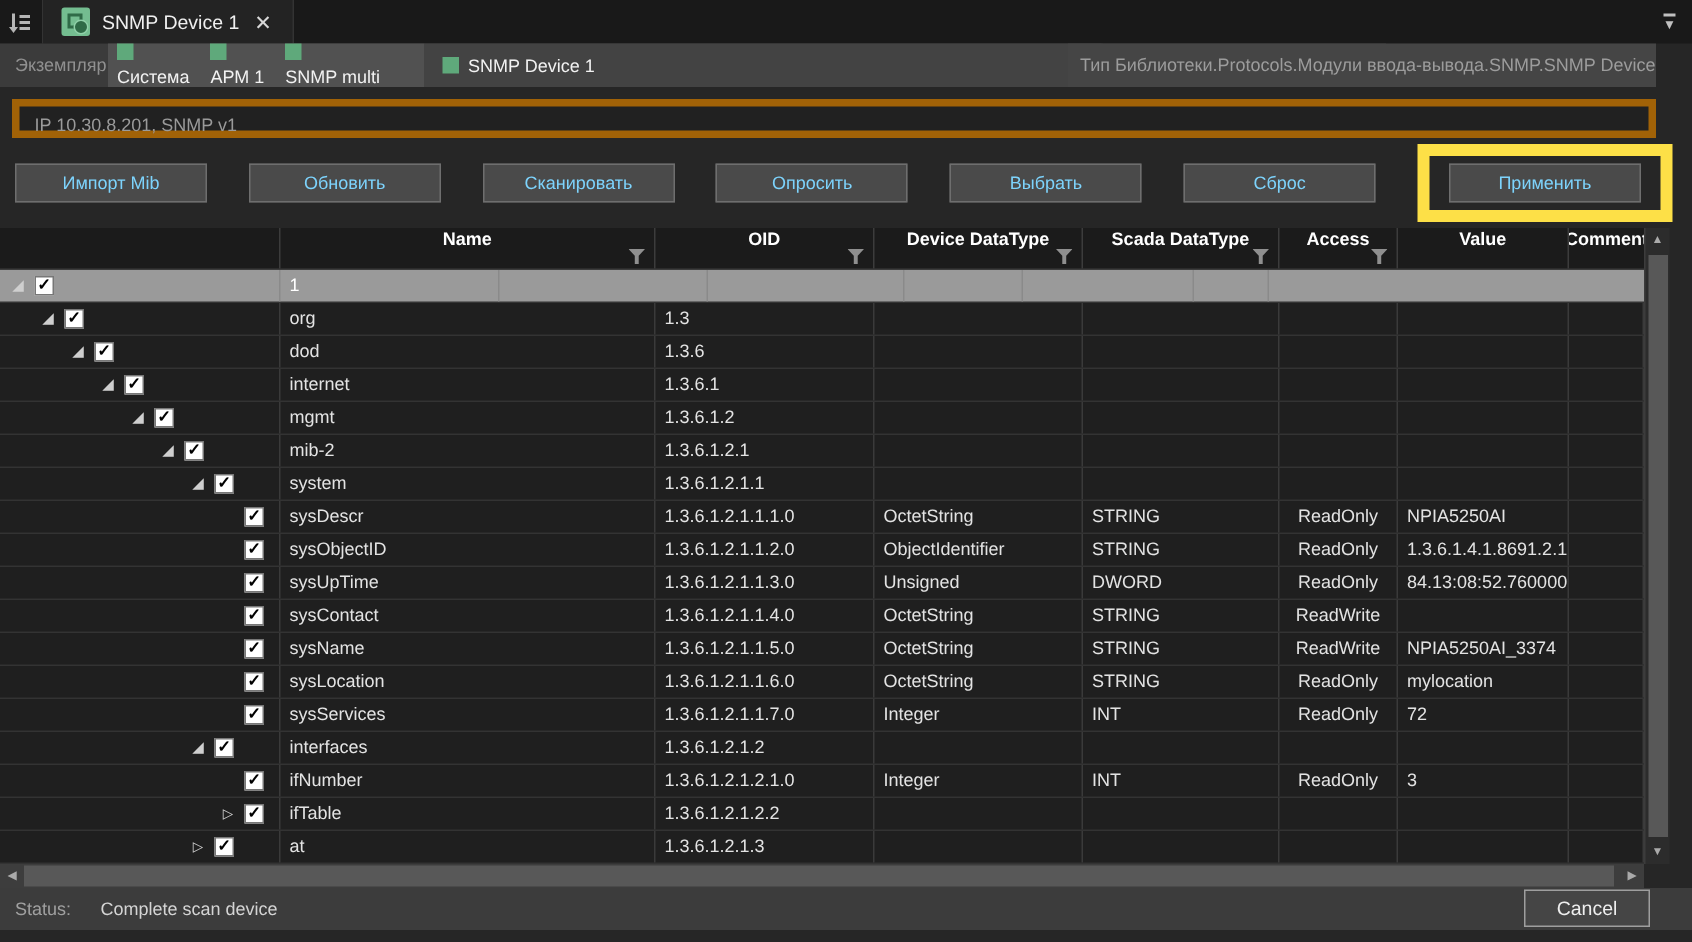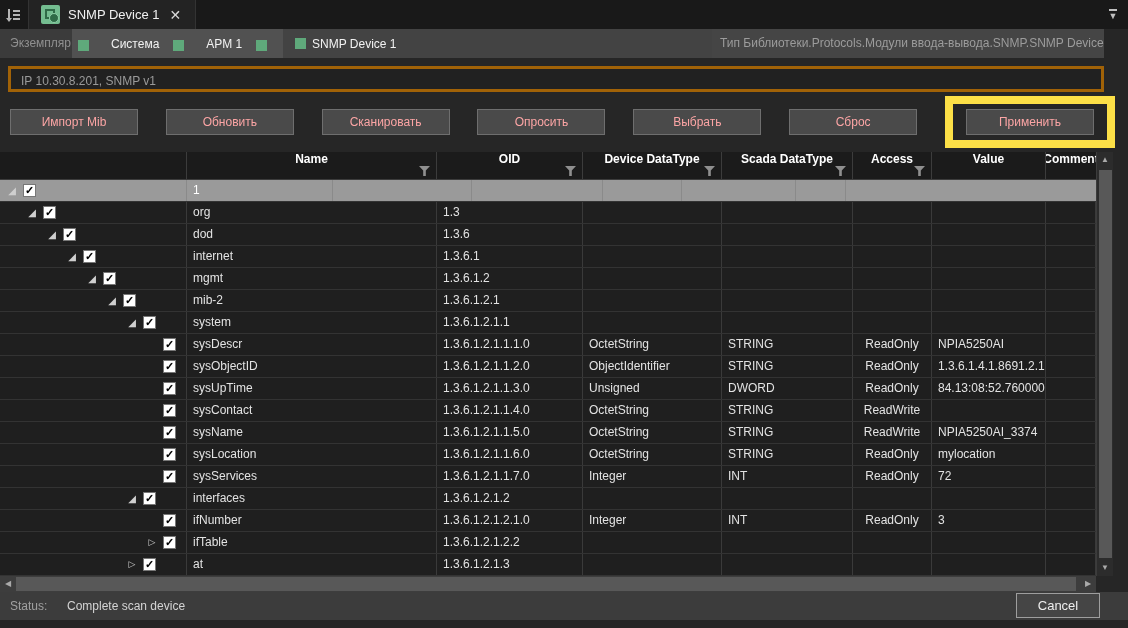--- a/index.html
+++ b/index.html
@@ -25,37 +25,37 @@
   .close-x { color:#d8d8d8; font-size:14px; line-height:14px; padding:0 2px; cursor:pointer; }
   .pin-cell { margin-left:auto; width:30px; display:flex; align-items:center; justify-content:center; cursor:pointer; }
   .pin-icon { display:inline-block; border-top:2px solid #c0c0c0; padding-top:1px;
     font-size:9px; color:#c0c0c0; line-height:9px; }
 
   
   .crumbrow { position:absolute; top:29px; left:0; width:924px; height:29px; background:#3b3b3b; }
   .inst-label { position:absolute; left:10px; top:0; height:29px; line-height:29px; color:#909090; }
   .crumb-strip { position:absolute; left:72px; top:0; width:211px; height:29px; background:#515151;
     display:flex; align-items:center; padding:0 6px; gap:14px; }
-  .crumb { display:flex; align-items:flex-end; gap:22px; color:#f2f2f2; white-space:nowrap; cursor:pointer; }
+  .crumb { display:flex; align-items:flex-start; gap:4px; color:#f2f2f2; white-space:nowrap; cursor:pointer;flex-direction:column; }
   .gsq { width:11px; height:11px; background:#5fa97b; display:inline-block; }
   .crumb-active { position:absolute; left:283px; top:0; width:452px; height:29px; background:#434343;
     display:flex; align-items:center; padding:0 12px; gap:6px; color:#f2f2f2; cursor:pointer;
     border-right:1px solid #313131; }
   .type-area { position:absolute; left:712px; top:0; width:392px; height:29px; background:#454545;
     line-height:29px; padding-left:8px; color:#9c9c9c; white-space:nowrap; overflow:hidden; }
 
   
   .ip-field { position:absolute; left:8px; top:66px; width:1096px; height:26px;
-    background:#212121; border:3px solid #a16207; line-height:24px; padding-left:10px; color:#9a9a9a; }
+    background:#212121; border:5px solid #a16207; line-height:24px; padding-left:10px; color:#9a9a9a; }
 
   
   .btnrow { position:absolute; left:10px; top:101px; width:1105px; height:42px;
     display:flex; justify-content:space-between; align-items:center; }
   .btn { width:128px; height:26px; background:#4a4a4a; border:1px solid #6e6e6e;
-    color:#fca5a5; font-family:inherit; font-size:12px; cursor:pointer;text-align:center; }
+    color:#7dd3fc; font-family:inherit; font-size:12px; cursor:pointer;text-align:center; }
   .apply-wrap { border:8px solid #fde047; padding:5px 13px; display:flex; align-items:center; }
 
   
   .tbl { position:absolute; left:0; top:152px; width:1096px; }
   .thead { display:flex; height:28px; background:#1b1b1b; border-bottom:1px solid #3c3c3c; }
   .hcell { display:flex; align-items:center; padding:0 6px; font-weight:bold; color:#fff;
     border-right:1px solid #3c3c3c; overflow:hidden; white-space:nowrap; cursor:pointer;flex-direction:column; }
   .funnel { width:11px; height:10px; background:#8f8f8f; margin-left:auto; flex:none; cursor:pointer;
     clip-path:polygon(0 0,100% 0,62% 45%,62% 100%,38% 100%,38% 45%); }
   .c-tree { width:187px; } .c-name { width:250px; } .c-oid { width:146px; }

